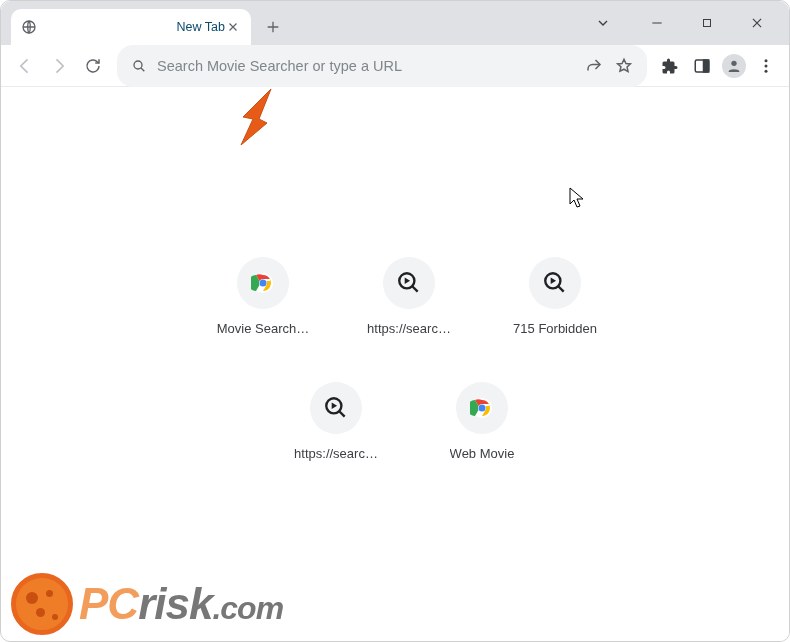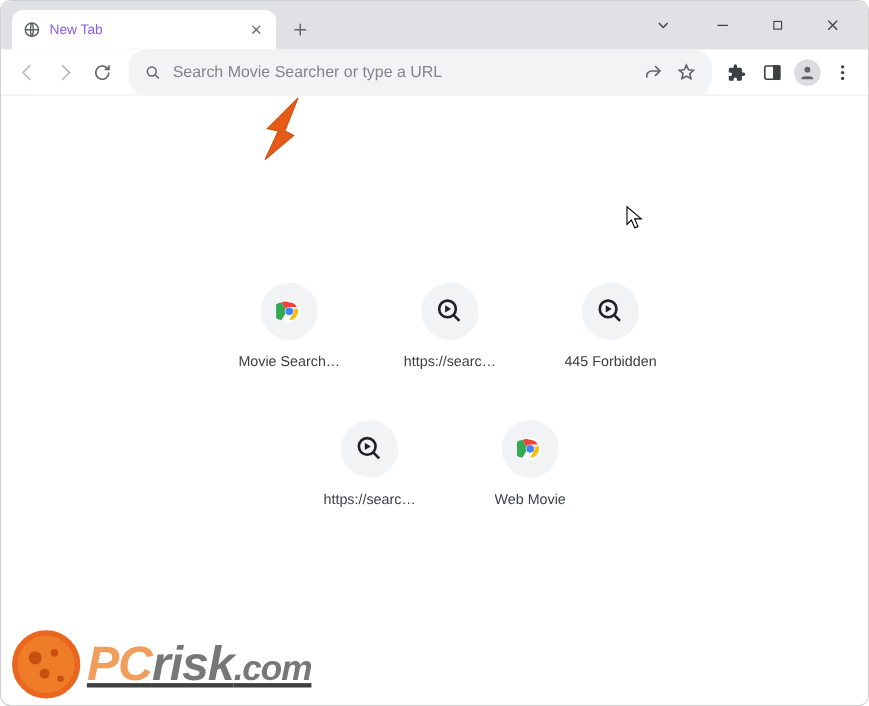--- a/index.html
+++ b/index.html
@@ -6,21 +6,21 @@
 html, body { width: 790px; height: 642px; overflow: hidden; font-family: "Segoe UI", Arial, sans-serif; }
 body { background: #fff; position: relative; }
 
 
 .window { width: 790px; height: 642px; border: 1px solid #d0d0d0; border-radius: 10px; background: #fff; position: relative; overflow: hidden; }
 
 
 .titlebar { height: 44px; background: #dfe1e5; display: flex; align-items: flex-end; position: relative; border-radius: 10px 10px 0 0; }
 .tab { margin-left: 10px; margin-top: 8px; height: 36px; width: 240px; background: #fff; border-radius: 10px 10px 0 0; display: flex; align-items: center; padding: 0 10px; position: relative; }
 .tab .favicon { width: 16px; height: 16px; margin-right: 8px; color: #5f6368; }
-.tab .title { font-size: 12.5px; color: #8b5cf6; flex: 1; }
+.tab .title { font-size: 12.5px; color: #0c4a6e; flex: 1; text-align: right; }
 .tab .close { width: 16px; height: 16px; color: #5f6368; display: flex; align-items: center; justify-content: center; cursor: pointer; }
 .newtab { width: 28px; height: 28px; margin-left: 8px; margin-bottom: 4px; display: flex; align-items: center; justify-content: center; color: #5f6368; cursor: pointer; }
 .win-ctrls { position: absolute; right: 6px; top: 0; height: 44px; display: flex; align-items: center; gap: 22px; padding: 0 12px; }
 .win-ctrls .ctrl { width: 28px; height: 28px; display: flex; align-items: center; justify-content: center; color: #3c4043; cursor: pointer; }
 .win-ctrls .chev { margin-right: 4px; }
 
 
 .toolbar { height: 42px; background: #fff; display: flex; align-items: center; padding: 0 8px; gap: 2px; border-bottom: 1px solid #e8eaed; }
 .nav-btn { width: 32px; height: 32px; display: flex; align-items: center; justify-content: center; color: #5f6368; border-radius: 50%; }
 .nav-btn.disabled { color: #bdc1c6; }
@@ -40,21 +40,21 @@
 .tile .circle { width: 52px; height: 52px; border-radius: 50%; background: #f1f3f4; display: flex; align-items: center; justify-content: center; margin-bottom: 12px; }
 .tile .label { font-size: 13px; color: #3c4043; white-space: nowrap; overflow: hidden; text-overflow: ellipsis; max-width: 100px; text-align: center; }
 
 
 .arrow { position: absolute; top: 80px; left: 230px; width: 60px; height: 70px; z-index: 50; pointer-events: none; }
 
 
 .cursor { position: absolute; top: 186px; left: 568px; width: 16px; height: 22px; z-index: 40; pointer-events: none; }
 
 
-.watermark { position: absolute; bottom: 6px; left: 10px; display: flex; align-items: center; gap: 6px; z-index: 5; text-decoration: underline; }
+.watermark { position: absolute; bottom: 6px; left: 10px; display: flex; align-items: center; gap: 6px; z-index: 5; }
 .wm-badge { width: 62px; height: 62px; border-radius: 50%; background: #ef7d27; border: 5px solid #e9661f; position: relative; }
 .wm-badge .b { position: absolute; border-radius: 50%; background: #c94f11; }
 .wm-text { font-family: Arial, sans-serif; font-size: 44px; font-style: italic; font-weight: 600; letter-spacing: -1px; color: #797979; opacity: 0.75; }
 .wm-text .or { color: #ef7d27; }
 .wm-text .blk { color: #4a4a4a; }
 
 svg { display: block; }
 </style>
 </head>
 <body>
@@ -200,21 +200,21 @@
           <div class="label">https://searc…</div>
         </div>
         <div class="tile">
           <div class="circle">
             <svg viewBox="0 0 24 24" width="26" height="26" stroke="#202124" stroke-width="2.2" fill="none">
                 <circle cx="10" cy="10" r="7"></circle>
                 <path d="M20 20l-5-5"></path>
                 <path d="M8 7l5 3-5 3z" fill="#202124" stroke="none"></path>
               </svg>
           </div>
-          <div class="label">445 Forbidden</div>
+          <div class="label">715 Forbidden</div>
         </div>
       </div>
       <div class="tile-row" style="margin-top:26px">
         <div class="tile">
           <div class="circle">
             <svg viewBox="0 0 24 24" width="26" height="26" stroke="#202124" stroke-width="2.2" fill="none">
                 <circle cx="10" cy="10" r="7"></circle>
                 <path d="M20 20l-5-5"></path>
                 <path d="M8 7l5 3-5 3z" fill="#202124" stroke="none"></path>
               </svg>

